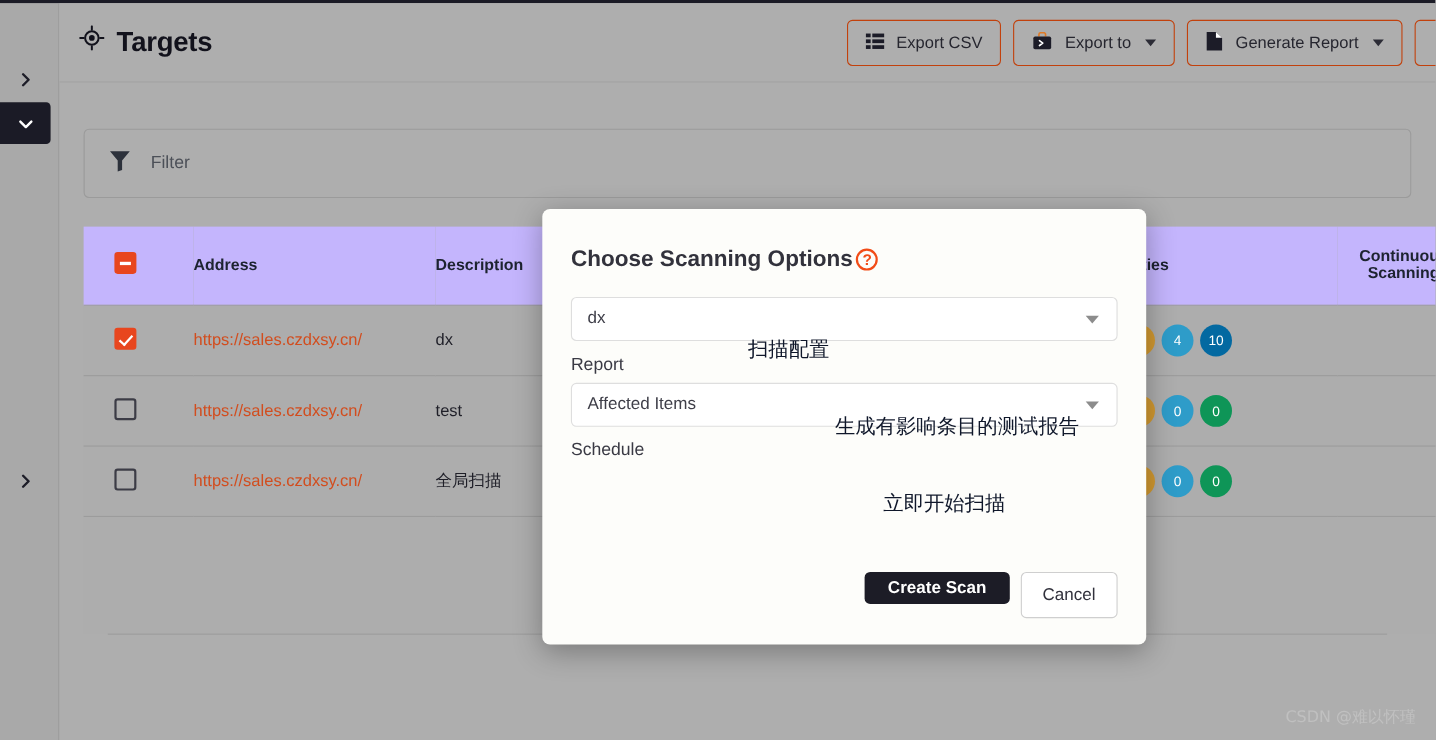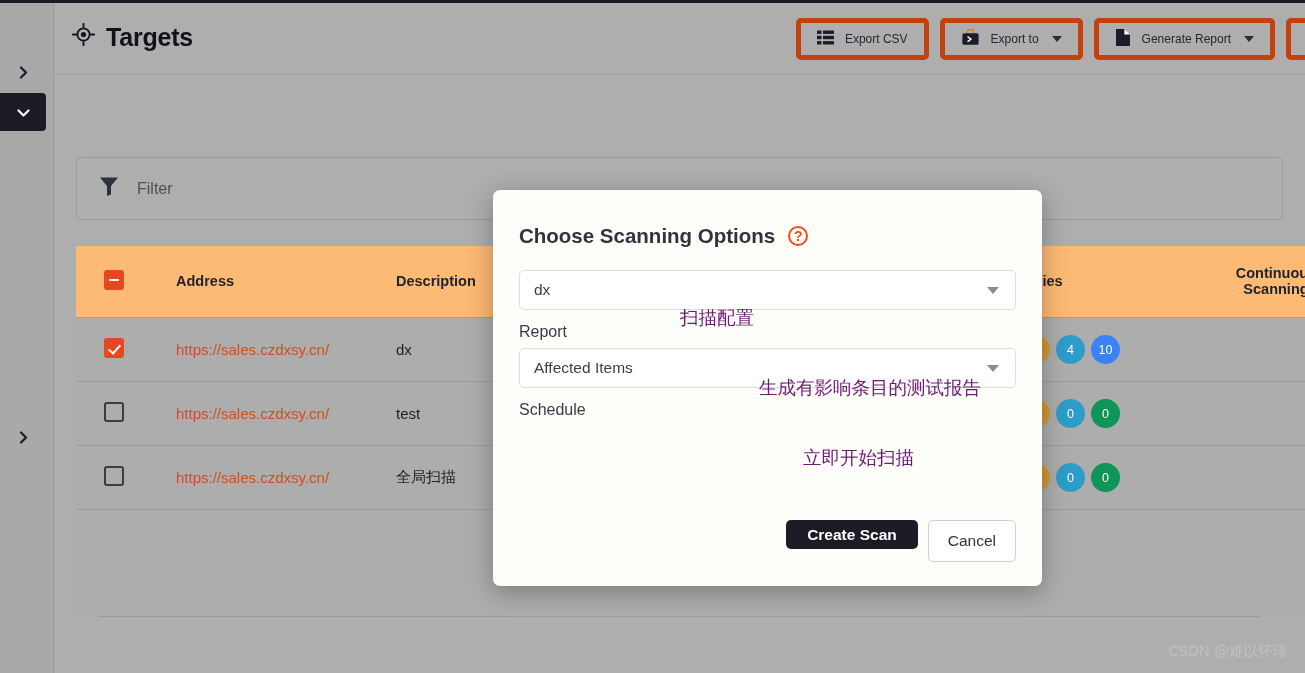--- a/index.html
+++ b/index.html
@@ -87,38 +87,38 @@
     gap: 11px;
   }
   .hbtn {
     height: 42px;
     box-sizing: border-box;
     padding: 0 16px;
     display: flex;
     align-items: center;
     gap: 11px;
     background: transparent;
-    border: 5px solid #c2410c;
+    border: 1px solid #c2410c;
     border-radius: 5px;
-    font-size: 12px;
+    font-size: 15px;
     color: #26262f;
     font-family: "Liberation Sans", sans-serif;
     white-space: nowrap;
   }
   .hbtn .caret {
     width: 0; height: 0;
     border-left: 5px solid transparent;
     border-right: 5px solid transparent;
     border-top: 6px solid #2c2c36;
     margin-left: 2px;
   }
   .hbtn.partial { width: 28px; padding: 0; overflow: hidden; }
 
   
-  .content { position: relative; padding: 15px 22px; margin-top: 40px; }
+  .content { position: relative; padding: 15px 22px; }
   .filter-bar {
     margin-top: 27px;
     height: 61px;
     border: 1px solid #9b9b9b;
     border-radius: 5px;
     display: flex;
     align-items: center;
     padding: 0 0 0 22px;
     gap: 18px;
     background: transparent;
@@ -129,21 +129,21 @@
   }
 
   
   .table {
     margin-top: 26px;
     width: 100%;
     border-collapse: collapse;
     table-layout: fixed;
   }
   .table thead th {
-    background: #fdba74;
+    background: #c4b5fd;
     font-size: 14.5px;
     font-weight: bold;
     color: #1d2330;
     text-align: left;
     padding: 16px 0 17px 0;
     vertical-align: middle;
     height: 38px;
   }
   .table thead th.center { text-align: center; }
   .table tbody td {
@@ -221,21 +221,21 @@
     background: #fdfdfa;
     border-radius: 7px;
     box-shadow: 0 6px 26px rgba(0,0,0,0.30);
     box-sizing: border-box;
     padding: 34px 26px 0 26px;
     z-index: 50;
   }
   .modal-title {
     display: flex;
     align-items: center;
-    gap: 13px;
+    gap: 3px;
     font-size: 20.5px;
     font-weight: bold;
     color: #32323c;
     margin: 0 0 22px 0;
   }
   .help-icon {
     width: 20px; height: 20px;
     border: 2px solid #f24c17;
     border-radius: 50%;
     color: #f24c17;
@@ -269,21 +269,21 @@
     position: absolute;
     right: 16px; top: 50%;
     margin-top: -3px;
     width: 0; height: 0;
     border-left: 6px solid transparent;
     border-right: 6px solid transparent;
     border-top: 7px solid #8c8c8c;
   }
   .annot {
     position: absolute;
-    color: #701a75;
+    color: #0f172a;
     font-size: 18.5px;
     font-family: "DejaVu Sans", sans-serif;
     white-space: nowrap;
     z-index: 60;
     pointer-events: none;
   }
   .modal-footer {
     position: absolute;
     right: 26px; bottom: 24px;
     display: flex;
@@ -439,21 +439,21 @@
             <td class="col-addr">
               <a class="addr-link" href="#">https://sales.czdxsy.cn/</a>
             </td>
             <td class="col-desc">dx</td>
             <td class="col-mid"></td>
             <td class="col-vuln">
               <div class="badges">
                 <span class="badge" style="background:#cf3530"></span>
                 <span class="badge" style="background:#d39a31">3</span>
                 <span class="badge" style="background:#2e9cc9">4</span>
-                <span class="badge" style="background:#3b82f6">10</span>
+                <span class="badge" style="background:#0369a1">10</span>
               </div>
             </td>
             <td class="col-cont"></td>
           </tr>
           <tr>
             <td class="col-check">
               <span class="chk"></span>
             </td>
             <td class="col-addr">
               <a class="addr-link" href="#">https://sales.czdxsy.cn/</a>

